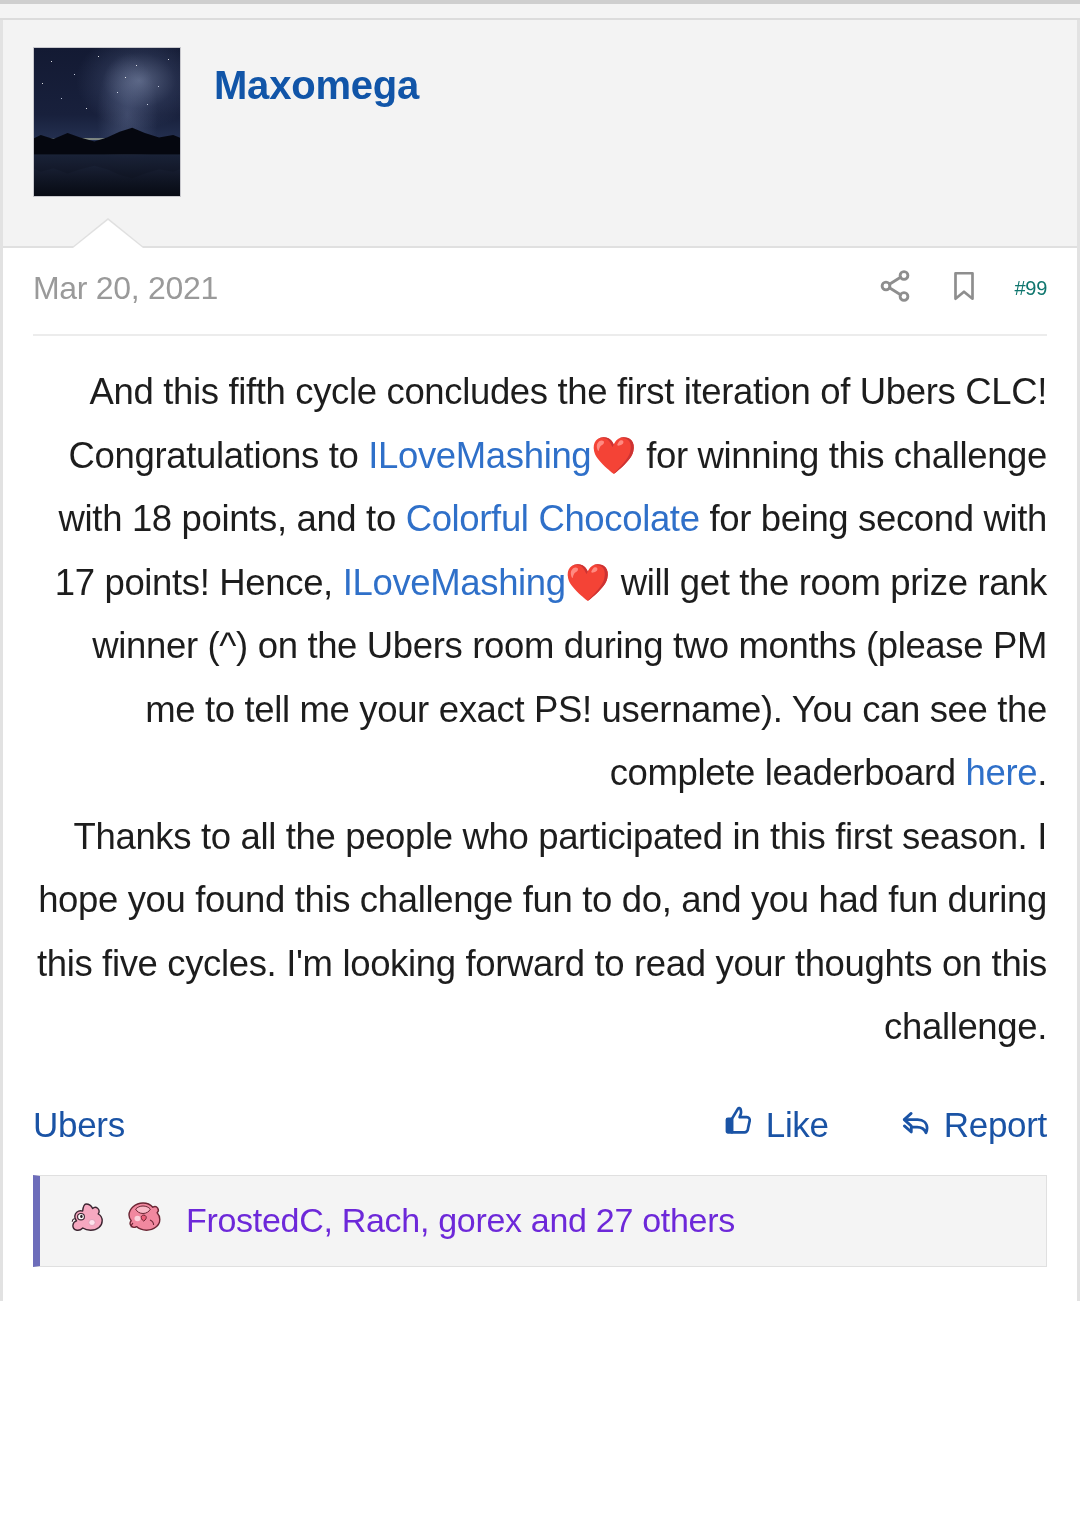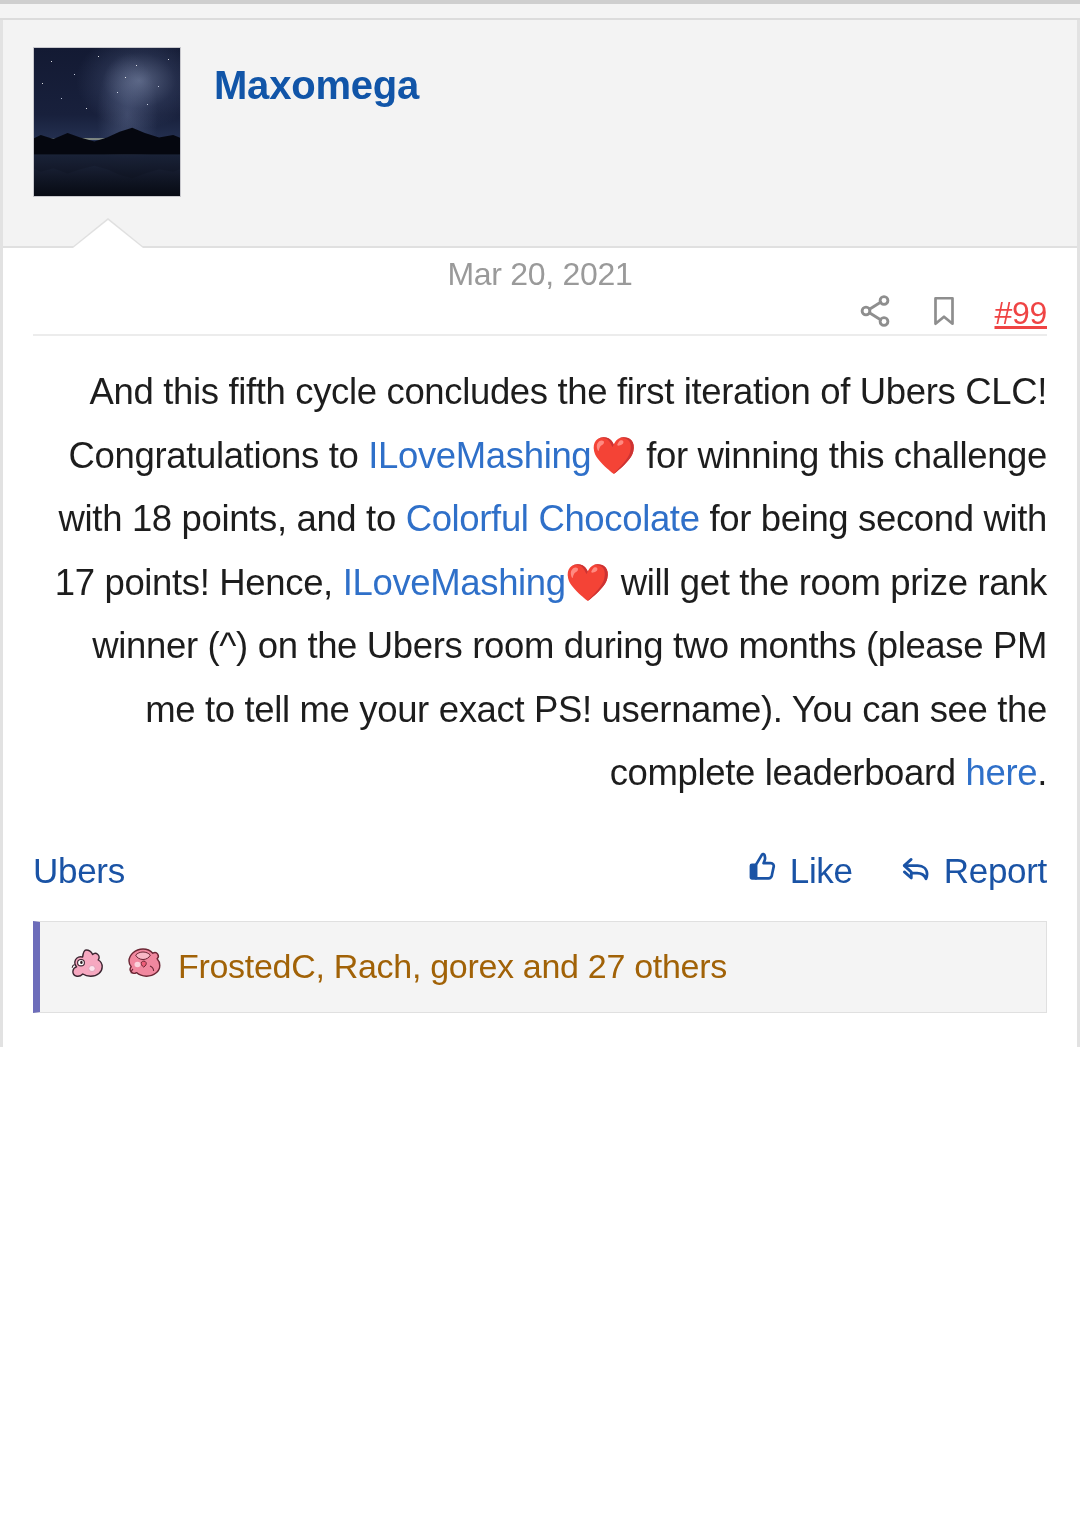--- a/index.html
+++ b/index.html
@@ -147,40 +147,38 @@
     border-right: 37px solid transparent;
     border-bottom: 30px solid #e0e0e0;
   }
 
   
   .meta-row {
     display: flex;
     align-items: center;
     padding: 8px 30px 0 30px;
     height: 72px;
-    flex-direction: column;
   }
   .post-date {
     color: #9a9a9a;
     font-size: 32px;
     letter-spacing: -0.3px;
     white-space: nowrap;
   }
   .meta-right {
     margin-left: auto;
     display: flex;
     align-items: center;
     gap: 34px;
   }
   .meta-icon { display: block; }
   .post-number {
-    color: #ef4444;
-    font-size: 32px;
+    color: #0f766e;
+    font-size: 20px;
     letter-spacing: -0.3px;
-    text-decoration: underline;
   }
   .meta-divider {
     margin: 14px 30px 0 30px;
     height: 2px;
     background: #ececec;
   }
 
   
   .post-body {
     padding: 24px 30px 0 30px;
@@ -211,41 +209,42 @@
     display: inline-flex;
     align-items: center;
     gap: 10px;
     text-decoration: none;
     white-space: nowrap;
   }
   .actions-right {
     margin-left: auto;
     display: flex;
     align-items: center;
-    gap: 45px;
+    gap: 69px;
   }
 
   
   .likes-wrap { padding: 20px 30px 34px 30px; }
   .likes-bar {
     background: #f4f4f4;
     border: 1px solid #e0e0e0;
     border-left: 7px solid #6d6dba;
     height: 92px;
     display: flex;
     align-items: center;
     padding-left: 22px;
     gap: 12px;
   }
   .sprite { width: 46px; height: 44px; position: relative; flex: none; }
 
   .likes-text {
-    color: #a16207;
+    color: #6d28d9;
     font-size: 34px;
     letter-spacing: -0.3px;
+    margin-left: 8px;
     white-space: nowrap;
     text-decoration: none;
     text-align: right;
   }
 </style>
 </head>
 <body>
 
 <div id="page">
 
@@ -286,20 +285,21 @@
             <path d="M6 3h12a0 0 0 0 1 0 0v18l-6-5-6 5V3z"></path>
           </svg>
         </span>
         <span class="post-number">#99</span>
       </div>
     </div>
     <div class="meta-divider"></div>
 
     <div class="post-body">
       <p><span>And this fifth cycle concludes the first iteration of Ubers CLC! Congratulations to </span><a href="#">ILoveMashing</a><span class="heart">❤️</span><span> for winning this challenge with 18 points, and to </span><a href="#">Colorful Chocolate</a><span> for being second with 17 points! Hence, </span><a href="#">ILoveMashing</a><span class="heart">❤️</span><span> will get the room prize rank winner (^) on the Ubers room during two months (please PM me to tell me your exact PS! username). You can see the complete leaderboard </span><a href="#">here</a><span>.</span></p>
+      <p>Thanks to all the people who participated in this first season. I hope you found this challenge fun to do, and you had fun during this five cycles. I'm looking forward to read your thoughts on this challenge.</p>
     </div>
 
     <div class="actions">
       <a href="#" class="action-link">Ubers</a>
       <div class="actions-right">
         <a href="#" class="action-link">
           <span>
             <svg width="34" height="34" viewBox="0 0 24 24" fill="none" stroke="#1a53a5" stroke-width="1.9" stroke-linejoin="round">
               <path d="M7 10.5v9.5H4.2a.7.7 0 0 1-.7-.7v-8.1a.7.7 0 0 1 .7-.7H7z" fill="#1a53a5"></path>
               <path d="M7 10.5l4.3-7.2a1 1 0 0 1 1.8.3l.3 1.5a4 4 0 0 1-.2 2.2l-.8 2h5.2a2 2 0 0 1 1.95 2.45l-1.2 5.6A2.6 2.6 0 0 1 15.8 20H7v-9.5z"></path>

